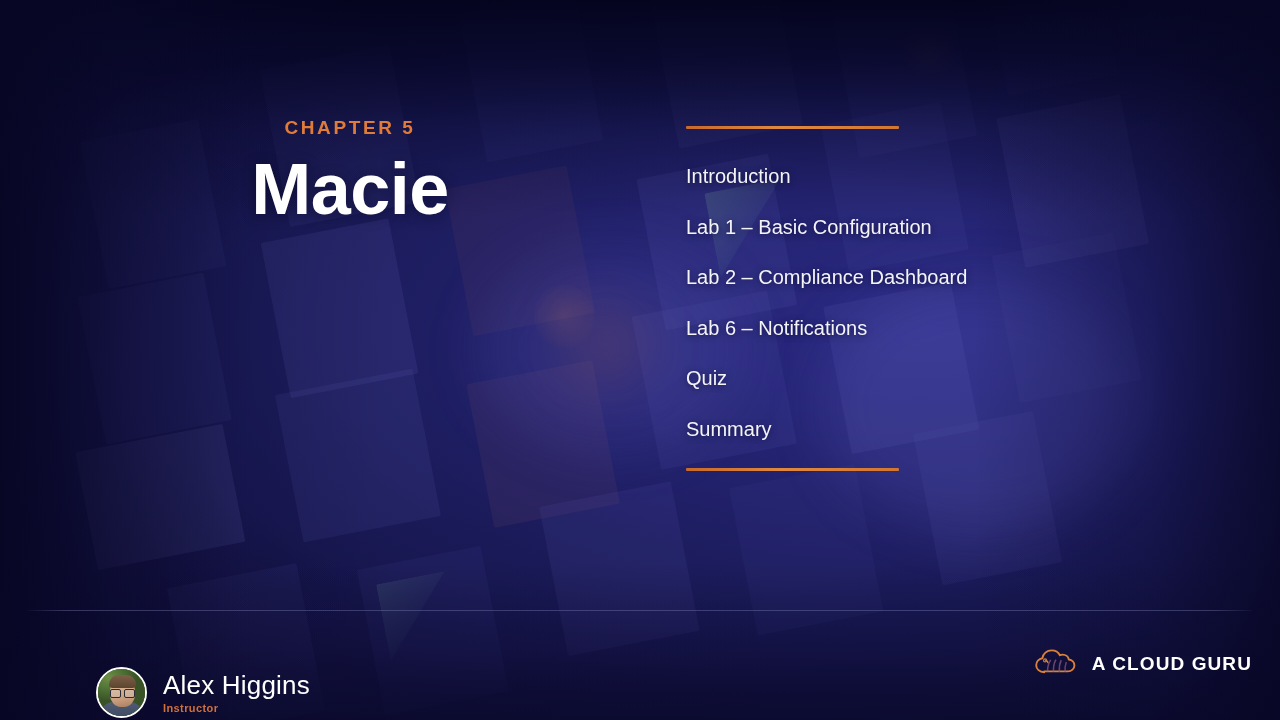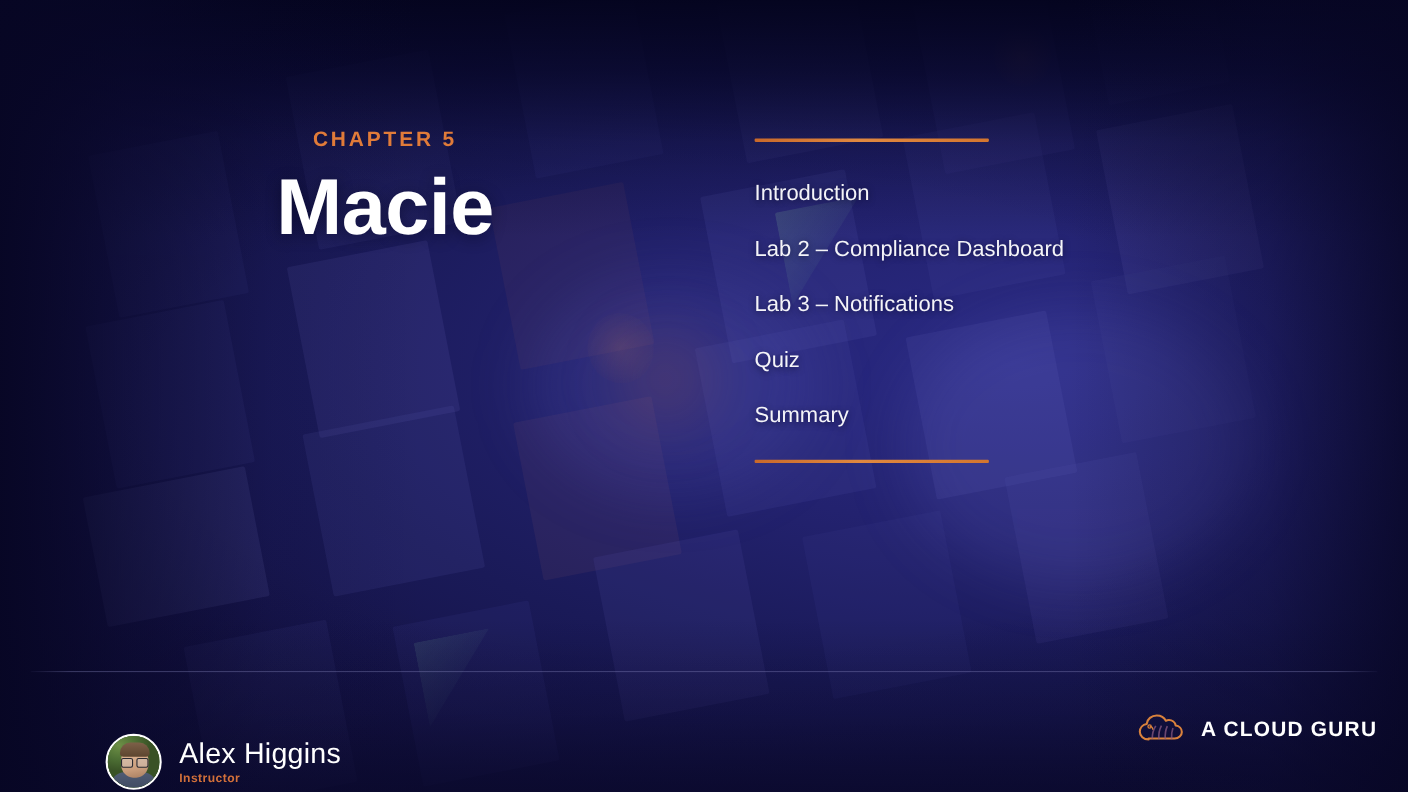--- a/index.html
+++ b/index.html
@@ -296,22 +296,23 @@
 
     <div class="title-block">
       <div class="chapter-label">CHAPTER 5</div>
       <h1 class="course-title">Macie</h1>
     </div>
 
     <div class="agenda">
       <div class="rule"></div>
       <ul class="agenda-list">
         <li class="agenda-item">Introduction</li>
+        <li class="agenda-item">Lab 1 – Basic Configuration</li>
         <li class="agenda-item">Lab 2 – Compliance Dashboard</li>
-        <li class="agenda-item">Lab 3 – Notifications</li>
+        <li class="agenda-item">Lab 6 – Notifications</li>
         <li class="agenda-item">Quiz</li>
         <li class="agenda-item">Summary</li>
       </ul>
       <div class="rule rule-bottom"></div>
     </div>
 
     <div class="footer-divider"></div>
 
     <div class="instructor">
       <div class="avatar">

